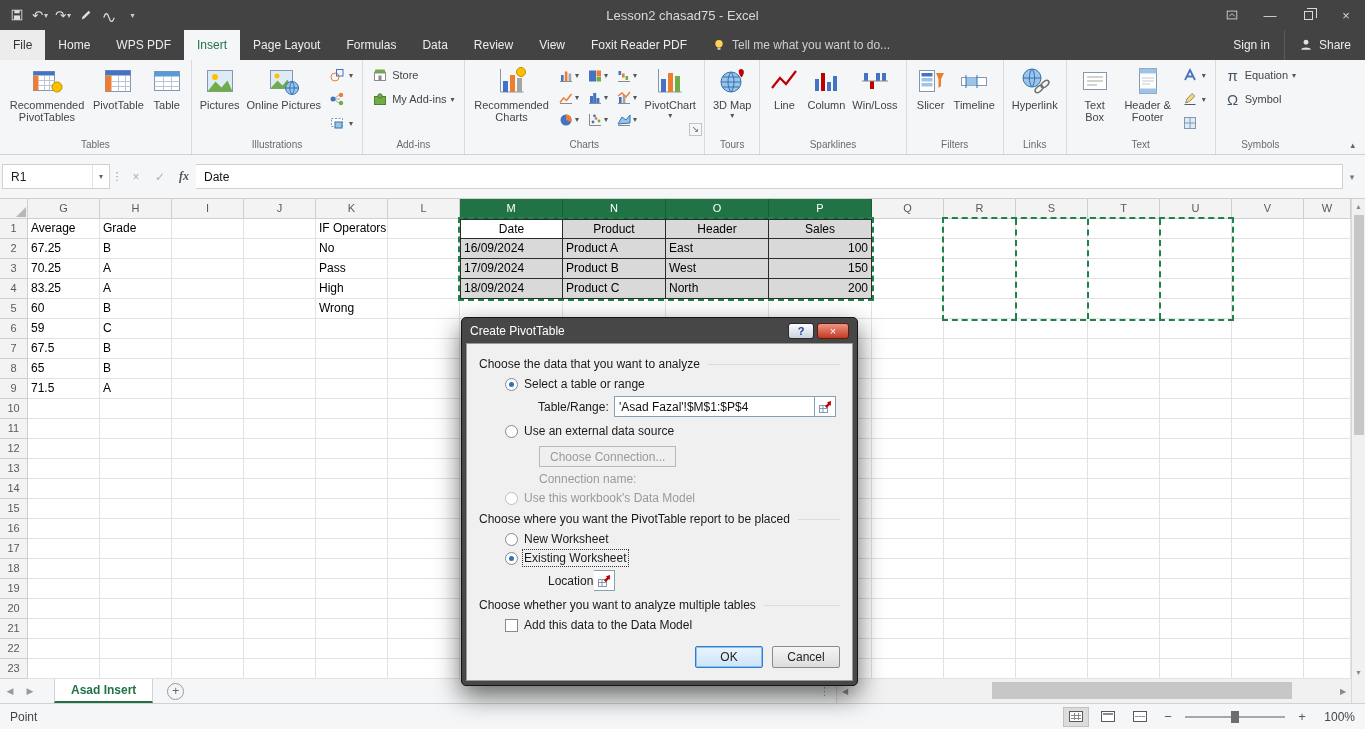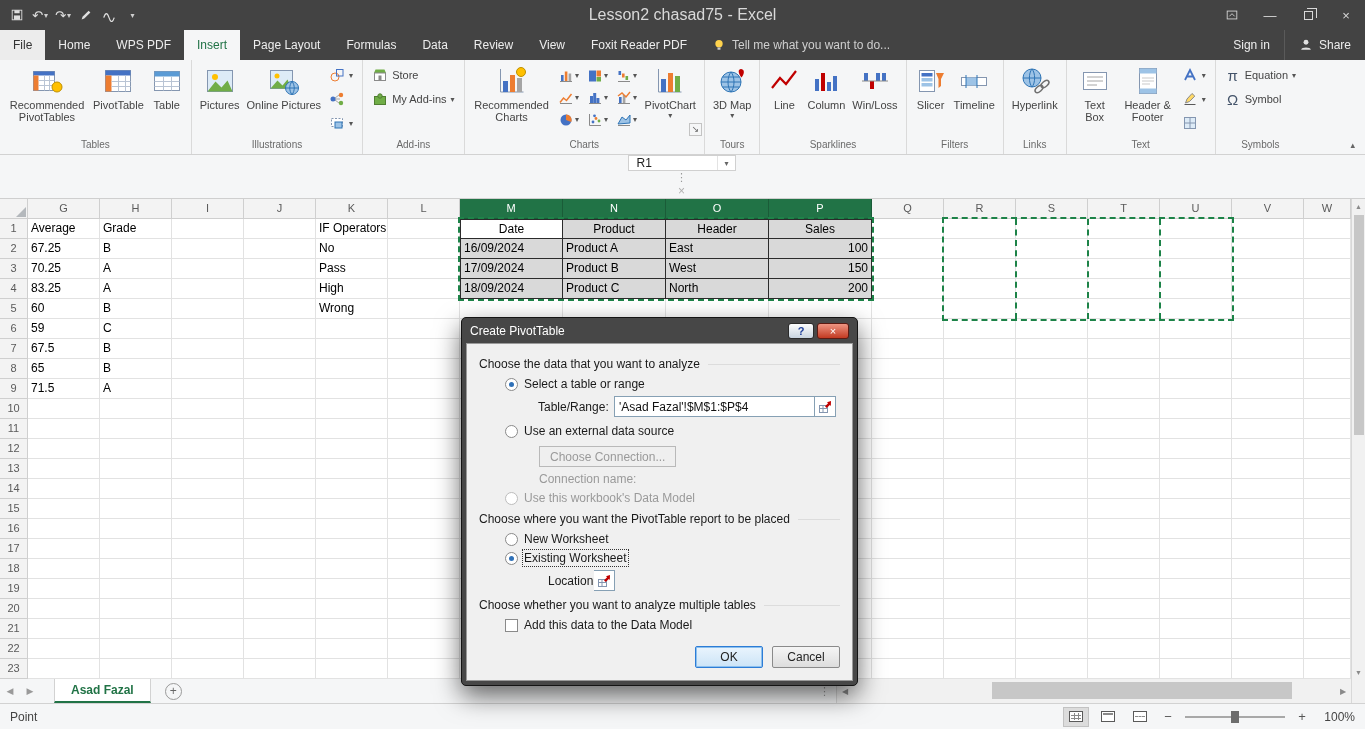--- a/index.html
+++ b/index.html
@@ -4,21 +4,21 @@
 <style>
   * { box-sizing: border-box; margin: 0; padding: 0; font-family: "Liberation Sans","DejaVu Sans",sans-serif; }
   html,body { width:1365px; height:729px; overflow:hidden; }
   body { position:relative; background:#fff; }
 
   
   .titlebar { position:absolute; top:0; left:0; right:0; height:30px; background:#434343; display:flex; align-items:center; }
   .qat { display:flex; align-items:center; gap:1px; padding-left:6px; z-index:2; }
   .qbtn { height:24px; min-width:22px; display:flex; align-items:center; justify-content:center; color:#e0e0e0; font-size:13px; }
   .qbtn .mini { font-size:8px; margin-left:1px; color:#cfcfcf; }
-  .wtitle { position:absolute; left:0; right:0; text-align:center; color:#d9d9d9; font-size:16px; pointer-events:none; }
+  .wtitle { position:absolute; left:0; right:0; text-align:center; color:#d9d9d9; font-size:13px; pointer-events:none; }
   .wincontrols { margin-left:auto; display:flex; height:100%; z-index:2; }
   .wbtn { width:38px; height:100%; display:flex; align-items:center; justify-content:center; color:#d9d9d9; font-size:13px; }
   .ico-restore { width:9px; height:9px; border:1px solid #d9d9d9; position:relative; }
   .ico-restore::before { content:""; position:absolute; top:-4px; left:2px; width:9px; height:9px; border-top:1px solid #d9d9d9; border-right:1px solid #d9d9d9; }
 
   
   .tabrow { position:absolute; top:30px; left:0; right:0; height:30px; background:#434343; display:flex; align-items:stretch; color:#ededed; font-size:12px; }
   .rtab { padding:0 13px; display:flex; align-items:center; white-space:nowrap; }
   .rtab.file { background:#ececec; color:#333; }
   .rtab.active { background:#f5f6f7; color:#217346; }
@@ -40,21 +40,21 @@
   .mini-arrow { font-size:8px; color:#555; line-height:9px; }
   .stack { display:flex; flex-direction:column; justify-content:flex-start; gap:2px; padding-top:2px; flex:none; }
   .sbtn { display:flex; align-items:center; gap:4px; font-size:11px; padding:1px 4px; height:22px; color:#444; white-space:nowrap; }
   .chartgrid { display:grid; grid-template-columns:repeat(3,28px); grid-auto-rows:21px; gap:1px; align-content:start; padding-top:3px; flex:none; }
   .cbtn { display:flex; align-items:center; justify-content:center; gap:1px; }
   .launcher { position:absolute; right:2px; bottom:18px; width:13px; height:13px; border:1px solid #c3c3c3; color:#666; font-size:9px; line-height:11px; text-align:center; }
   .glyph-big { font-size:15px; color:#44546a; width:16px; text-align:center; }
   .ribbon-collapse { position:absolute; right:4px; bottom:2px; color:#666; font-size:9px; padding:2px 6px; }
 
   
-  .fbar { position:absolute; top:155px; left:0; right:0; height:44px; background:#f5f6f7; border-bottom:1px solid #cfcfcf; display:flex; align-items:center; padding:0 4px 0 2px;flex-direction:column; }
+  .fbar { position:absolute; top:155px; left:0; right:0; height:44px; background:#f5f6f7; border-bottom:1px solid #cfcfcf; display:flex; align-items:center; padding:0 4px 0 2px; }
   .namebox { width:108px; height:25px; background:#fff; border:1px solid #d0d0d0; display:flex; align-items:center; font-size:12px; padding-left:8px; color:#222; }
   .namebox .nb-arrow { margin-left:auto; padding:0 6px; font-size:8px; color:#666; border-left:1px solid #e3e3e3; align-self:stretch; display:flex; align-items:center; }
   .fdots { width:14px; text-align:center; color:#9a9a9a; font-size:11px; }
   .fbtn { width:24px; height:25px; display:flex; align-items:center; justify-content:center; color:#b0b0b0; font-size:12px; }
   .fbtn.fx { color:#555; font-style:italic; font-family:"Liberation Serif","DejaVu Serif",serif; font-weight:bold; }
   .finput { flex:1; height:25px; background:#fff; border:1px solid #d0d0d0; border-left:none; display:flex; align-items:center; padding-left:8px; font-size:12px; color:#111; }
   .fchevron { width:18px; text-align:center; color:#777; font-size:9px; }
 
   
   #gridwrap { position:absolute; top:199px; left:0; width:1351px; height:480px; overflow:hidden; background:#fff; }
@@ -1295,21 +1295,21 @@
     <div class="dbtns">
       <button class="dbtn default">OK</button>
       <button class="dbtn">Cancel</button>
     </div>
   </div>
 </div>
 
 <div class="sheetbar">
   <div class="snav">◀</div>
   <div class="snav">▶</div>
-  <div class="stab">Asad Fazal</div>
+  <div class="stab">Asad Insert</div>
   <div class="addsheet">+</div>
   <div class="tabdots">⋮</div>
   <div class="hscroll">
     <div class="hs-arrow">◀</div>
     <div class="hs-thumb"></div>
     <div class="hs-arrow" style="margin-left:auto">▶</div>
   </div>
   <div class="sheet-grip"></div>
 </div>
 

